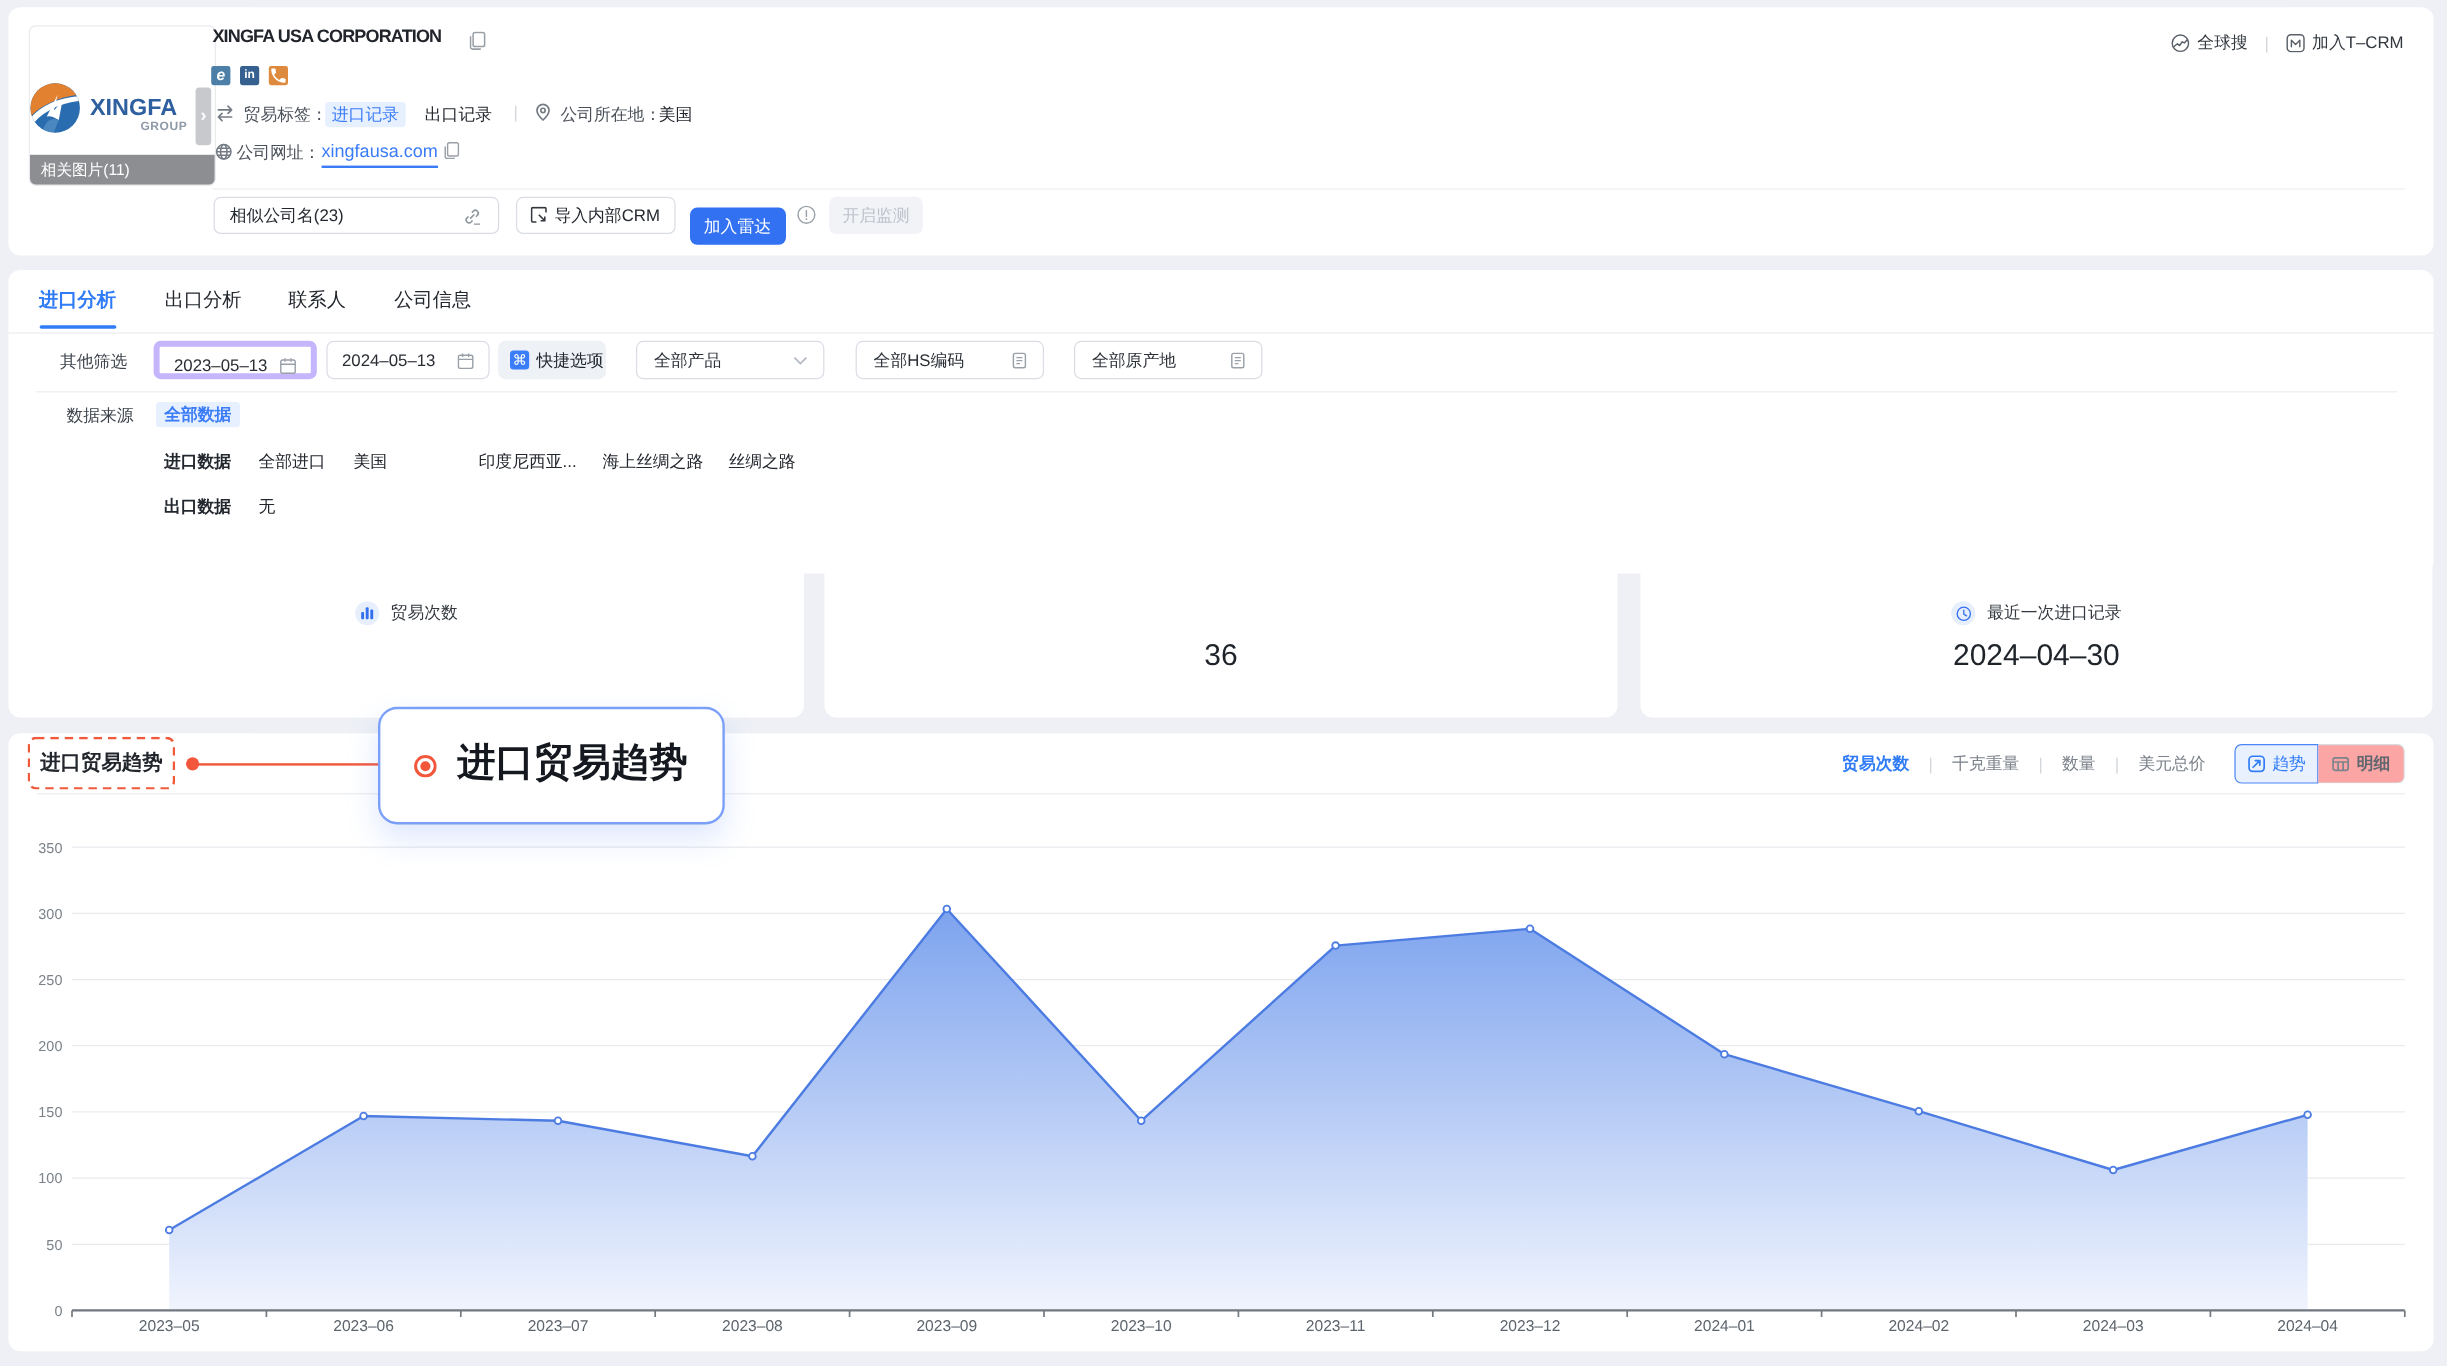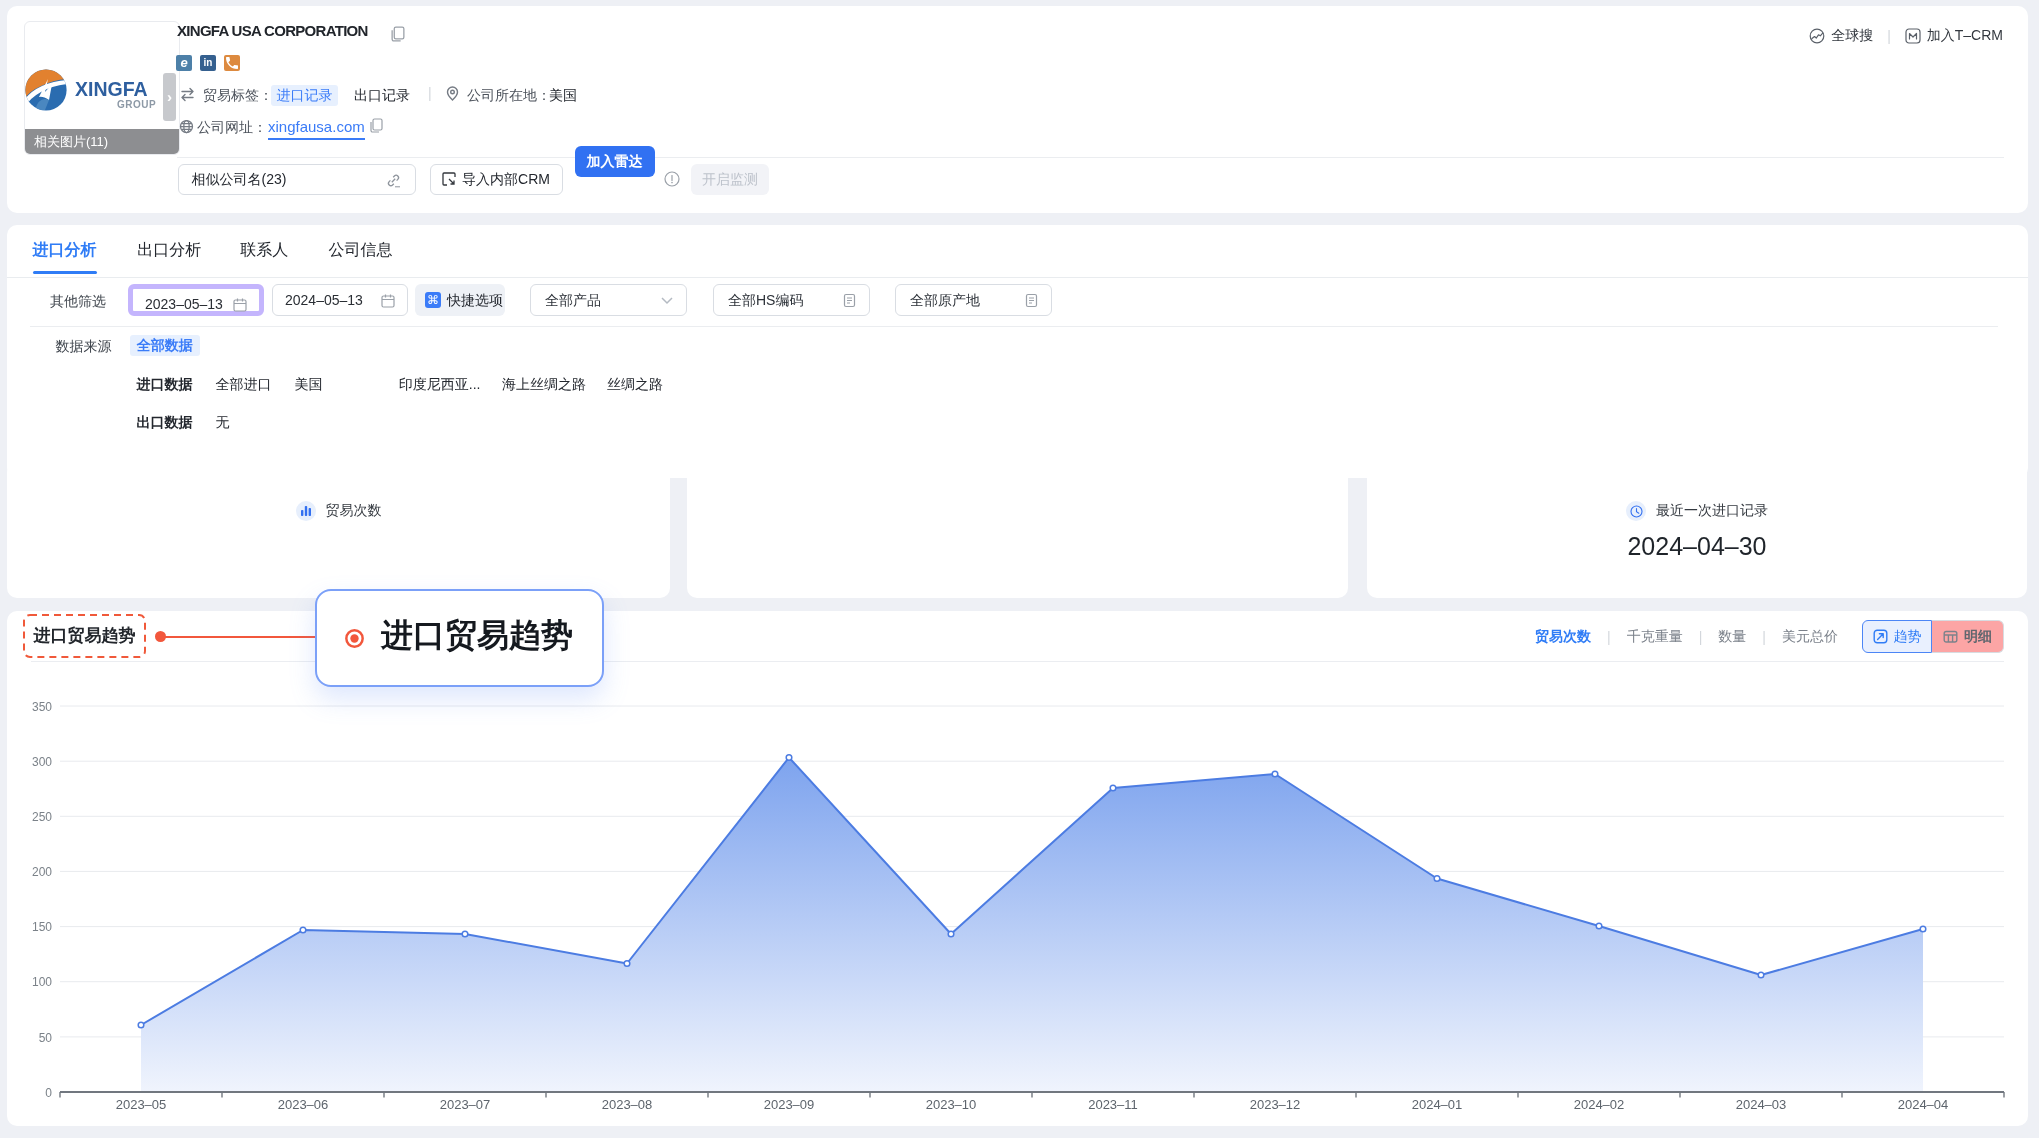--- a/index.html
+++ b/index.html
@@ -86,21 +86,21 @@
         <path d="M7.8 10.8l-1.2 1.2a2.4 2.4 0 0 1-3.4-3.4l1.2-1.2"></path>
         <path d="M9 13.8h5" stroke-width="1"></path>
       </svg>
   </div>
   <div class="abs" style="left:422.5px;top:157.5px;width:133px;height:31px;border:1px solid #d9dde3;border-radius:6px;font-size:14px;color:#23272e;text-align:center;line-height:29px;">
     <svg style="vertical-align:-2px;margin-right:6px;" width="14" height="14" viewBox="0 0 14 14" fill="none" stroke="#33373d" stroke-width="1.3">
         <path d="M13 5V2a1 1 0 0 0-1-1H2a1 1 0 0 0-1 1v10a1 1 0 0 0 1 1h3"></path>
         <path d="M7 7l5 5M12 8.5V12H8.5"></path>
       </svg>导入内部CRM
   </div>
-  <div class="abs" style="left:567.5px;top:140px;width:80px;height:31px;background:#3171f2;border-radius:6px;color:#fff;font-size:14px;text-align:center;line-height:31px;font-weight:bold;">加入雷达</div>
+  <div class="abs" style="left:567.5px;top:167px;width:80px;height:31px;background:#3171f2;border-radius:6px;color:#fff;font-size:14px;text-align:center;line-height:31px;">加入雷达</div>
   <svg class="abs" style="left:657px;top:165px;" width="16" height="16" viewBox="0 0 16 16" fill="none" stroke="#9aa0a8" stroke-width="1.2">
       <circle cx="8" cy="8" r="7"></circle>
       <path d="M8 4.5v5" stroke-linecap="round"></path>
       <circle cx="8" cy="11.6" r="0.8" fill="#9aa0a8" stroke="none"></circle>
     </svg>
   <div class="abs" style="left:684px;top:157.5px;width:78px;height:31px;background:#f2f3f7;border-radius:6px;color:#bdc2cb;font-size:14px;text-align:center;line-height:31px;">开启监测</div>
 
   <div class="abs" style="right:25px;top:21px;height:17px;display:flex;align-items:center;font-size:14px;color:#33383f;">
     <svg width="16" height="16" viewBox="0 0 16 16" fill="none" stroke="#5a6069" stroke-width="1.2">
         <circle cx="8" cy="8" r="6.8"></circle>
@@ -186,20 +186,21 @@
       <svg style="position:absolute;left:4px;top:4px;" width="12" height="12" viewBox="0 0 12 12" fill="#3370f0">
           <rect x="1" y="5" width="2.4" height="6" rx="0.8"></rect>
           <rect x="4.8" y="1" width="2.4" height="10" rx="0.8"></rect>
           <rect x="8.6" y="3" width="2.4" height="8" rx="0.8"></rect>
         </svg>
     </span>
     <span class="ic" style="font-size:14px;color:#33383f;margin-left:10px;">贸易次数</span>
   </div>
 </div>
 <div class="card" style="left:687px;top:462px;width:661px;height:136px;">
+  <div class="abs" style="left:0;top:70px;width:100%;text-align:center;font-size:25px;font-weight:500;color:#1f242a;">36</div>
 </div>
 <div class="card" style="left:1367px;top:462px;width:660px;height:136px;">
   <div class="abs" style="left:0;top:39px;width:100%;text-align:center;font-size:0;">
     <span class="ic" style="width:20px;height:20px;background:#e7effc;border-radius:50%;position:relative;">
       <svg style="position:absolute;left:3.5px;top:3.5px;" width="13" height="13" viewBox="0 0 13 13" fill="none" stroke="#3370f0" stroke-width="1.1">
           <circle cx="6.5" cy="6.5" r="5.5"></circle>
           <path d="M6.5 3.5V6.8l2.3 1.4" stroke-linecap="round"></path>
         </svg>
     </span>
     <span class="ic" style="font-size:14px;color:#33383f;margin-left:10px;">最近一次进口记录</span>

